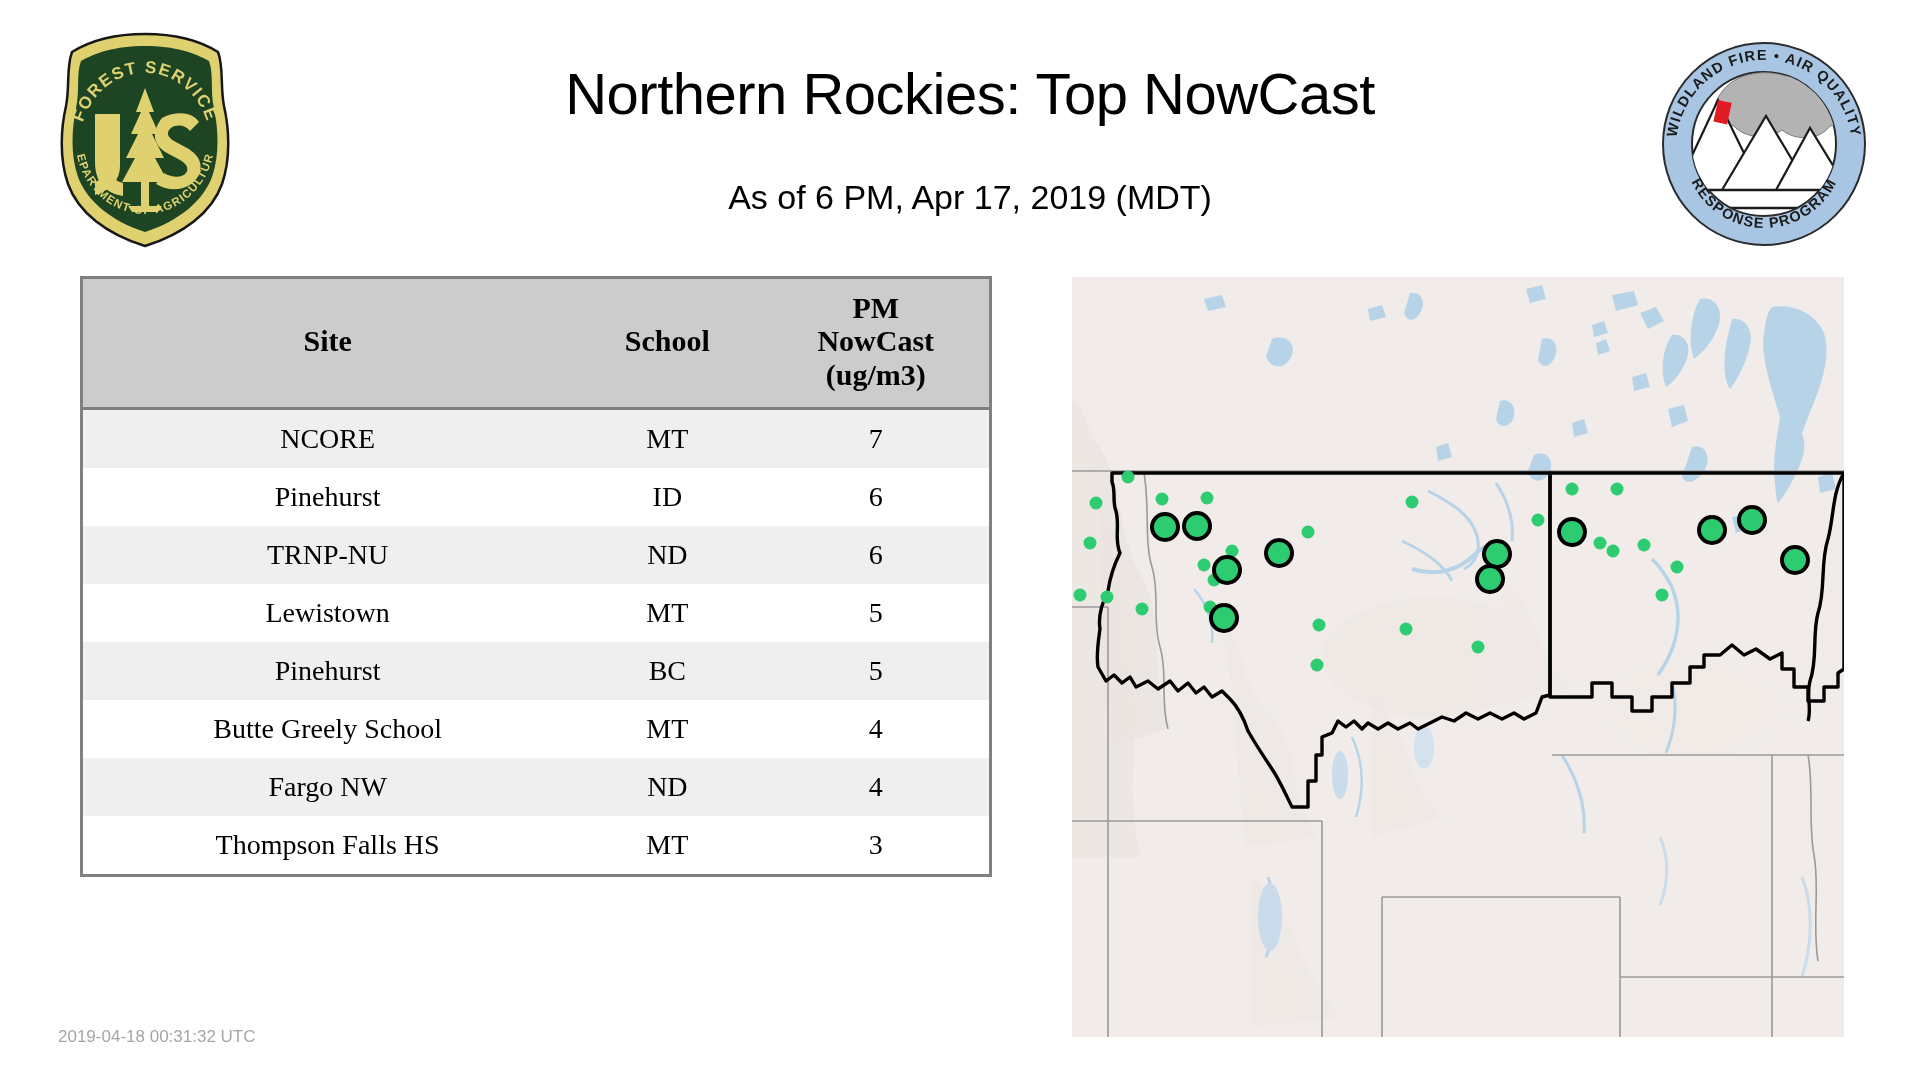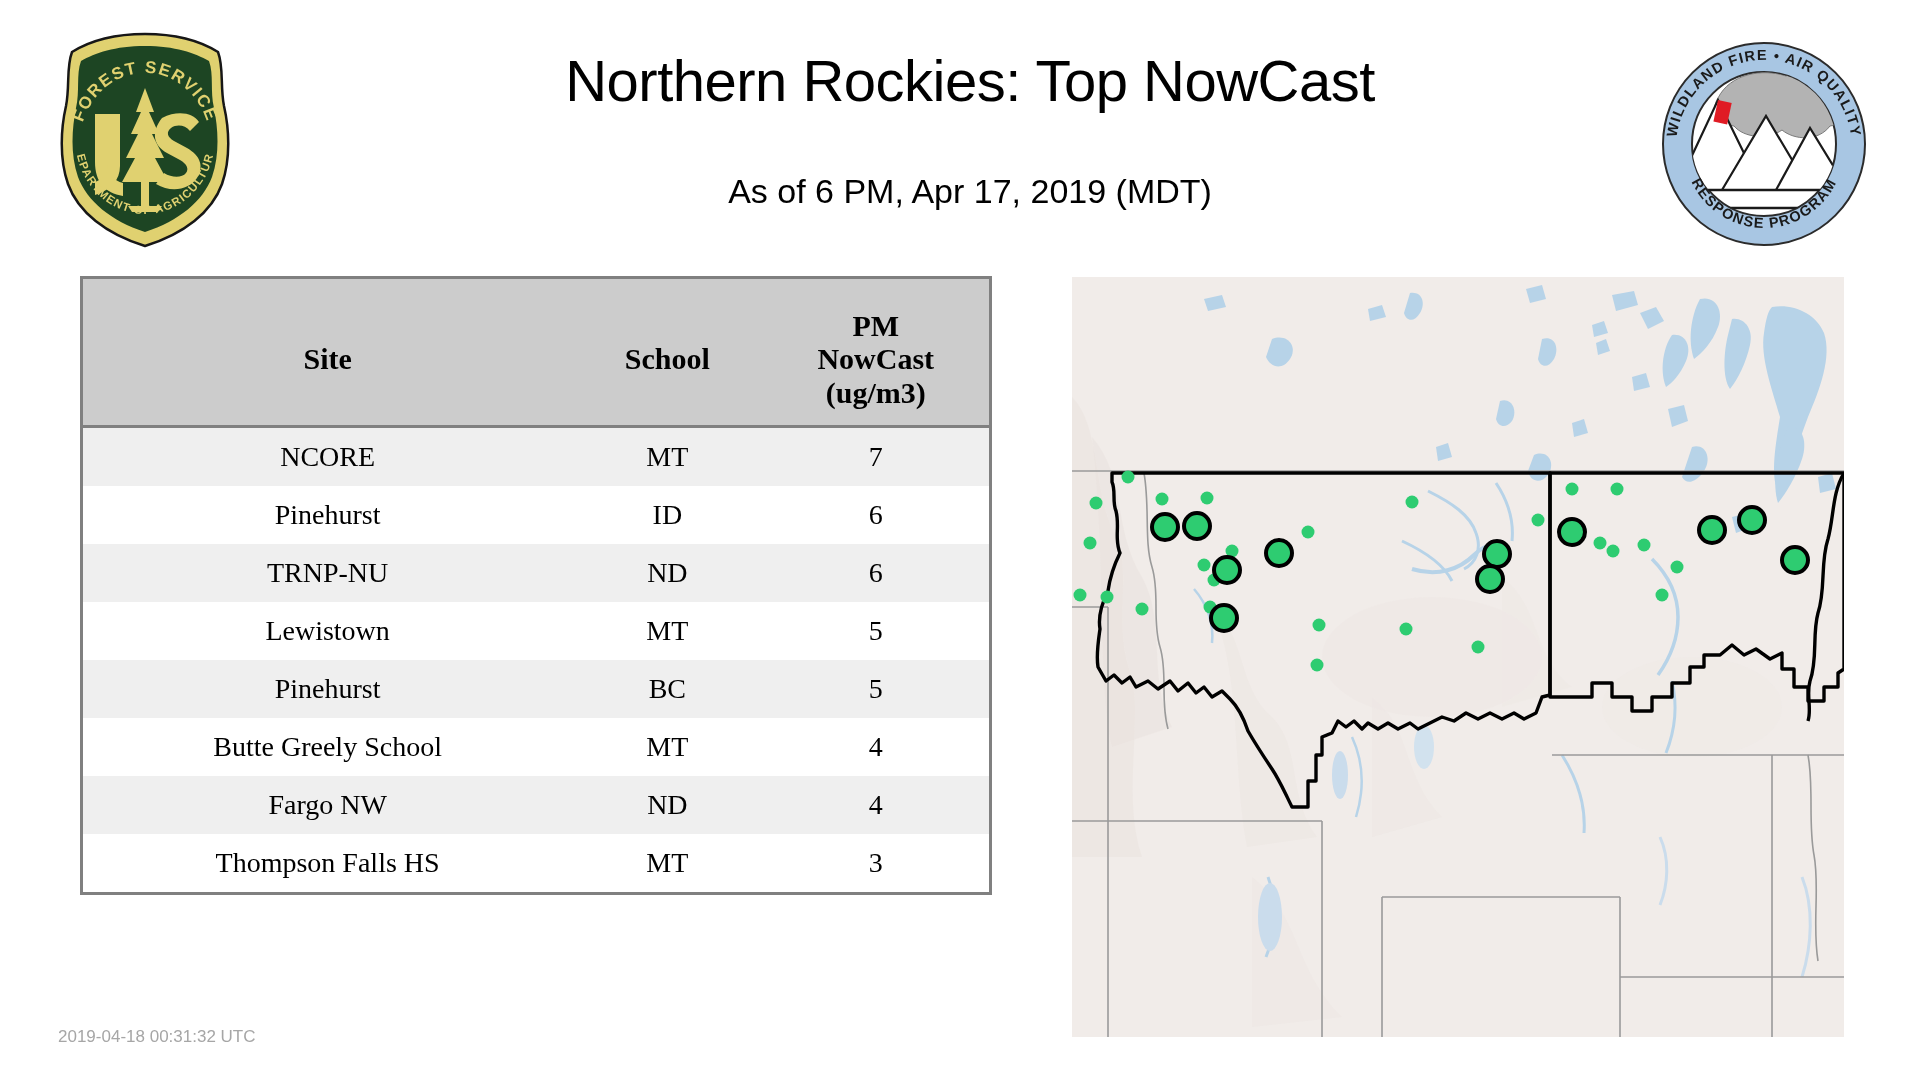--- a/index.html
+++ b/index.html
@@ -19,34 +19,34 @@
   
   #header-area {
     position: absolute;
     left: 0; top: 0;
     width: 1920px;
     height: 260px;
   }
   #page-title {
     position: absolute;
     left: 330px;
-    top: 47px;
+    top: 60px;
     width: 1280px;
     text-align: center;
     font-family: "Liberation Sans", sans-serif;
     font-size: 58px;
     font-weight: 400;
     color: #000000;
     letter-spacing: -0.5px;
     white-space: nowrap;
   }
   #page-subtitle {
     position: absolute;
     left: 330px;
-    top: 172px;
+    top: 178px;
     width: 1280px;
     text-align: center;
     font-family: "Liberation Sans", sans-serif;
     font-size: 34px;
     font-weight: 400;
     color: #000000;
     white-space: nowrap;
   }
 
   
@@ -85,21 +85,21 @@
     font-family: "Liberation Serif", serif;
   }
   table.nowcast thead th {
     background: #cccccc;
     border-bottom: 3px solid #808080;
     font-family: "Liberation Serif", serif;
     font-size: 30px;
     font-weight: bold;
     color: #000000;
     text-align: center;
-    padding: 24px 4px 10px 4px;
+    padding: 6px 4px 10px 4px;
     height: 112px;
     vertical-align: middle;
     line-height: 1.12;
   }
   table.nowcast th.col-site   { width: 54%; }
   table.nowcast th.col-state  { width: 21%; }
   table.nowcast th.col-value  { width: 25%; }
 
   table.nowcast tbody td {
     font-family: "Liberation Serif", serif;

